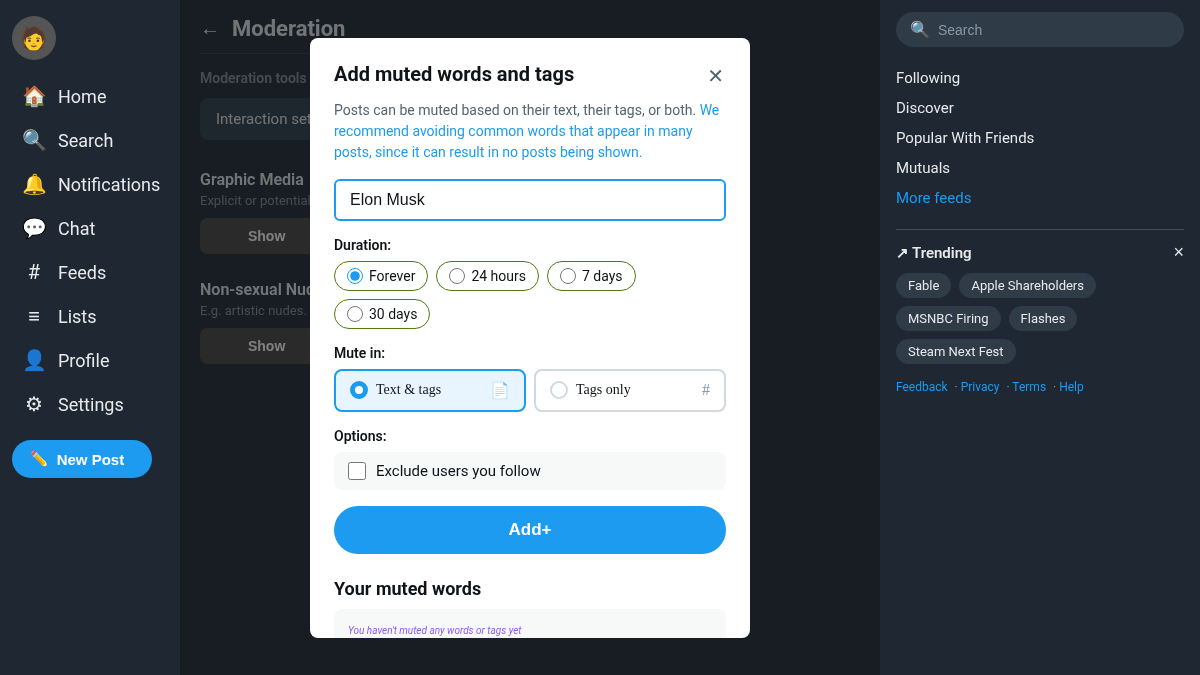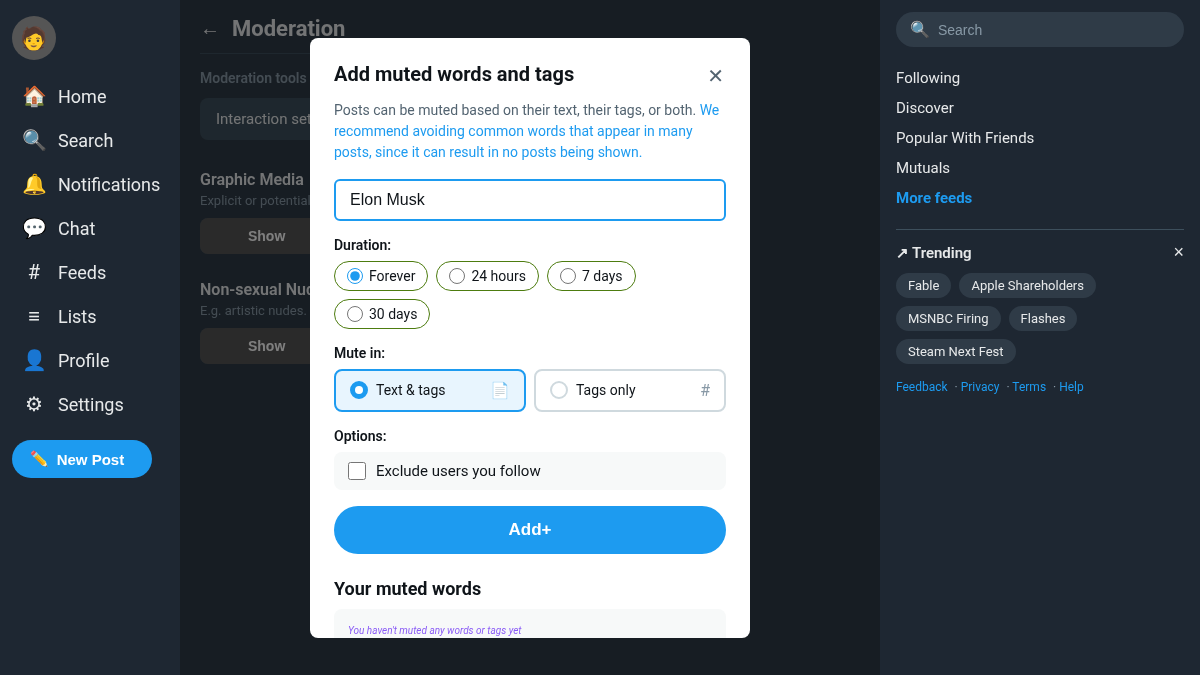--- a/index.html
+++ b/index.html
@@ -174,21 +174,21 @@
     .search-box input::placeholder { color: #8899a6; }
     .feed-links { margin-bottom: 16px; }
     .feed-link {
       display: block;
       padding: 6px 0;
       font-size: 15px;
       color: #e7e9ea;
       text-decoration: none;
       cursor: pointer;
     }
-    .feed-link.accent { color: #1d9bf0; font-weight: bold; }
+    .feed-link.accent { color: #1d9bf0; }
     .trending-section { border-top: 1px solid #3d4f5c; padding-top: 12px; margin-top: 12px; }
     .trending-header {
       display: flex;
       justify-content: space-between;
       align-items: center;
       margin-bottom: 10px;
       font-size: 15px;
       font-weight: 600;
     }
     .trending-tags { display: flex; flex-wrap: wrap; gap: 8px; }
@@ -304,20 +304,21 @@
       flex: 1;
       display: flex;
       align-items: center;
       justify-content: space-between;
       padding: 10px 14px;
       border: 2px solid #cfd9de;
       border-radius: 8px;
       cursor: pointer;
       font-size: 14px;
       color: #0f1419;
+      font-family: Liberation Serif, serif;
     }
     .mute-option.selected {
       border-color: #1d9bf0;
       background: #e8f5fe;
     }
     .mute-option .radio-circle {
       width: 18px; height: 18px;
       border-radius: 50%;
       border: 2px solid #cfd9de;
       display: flex; align-items: center; justify-content: center;

